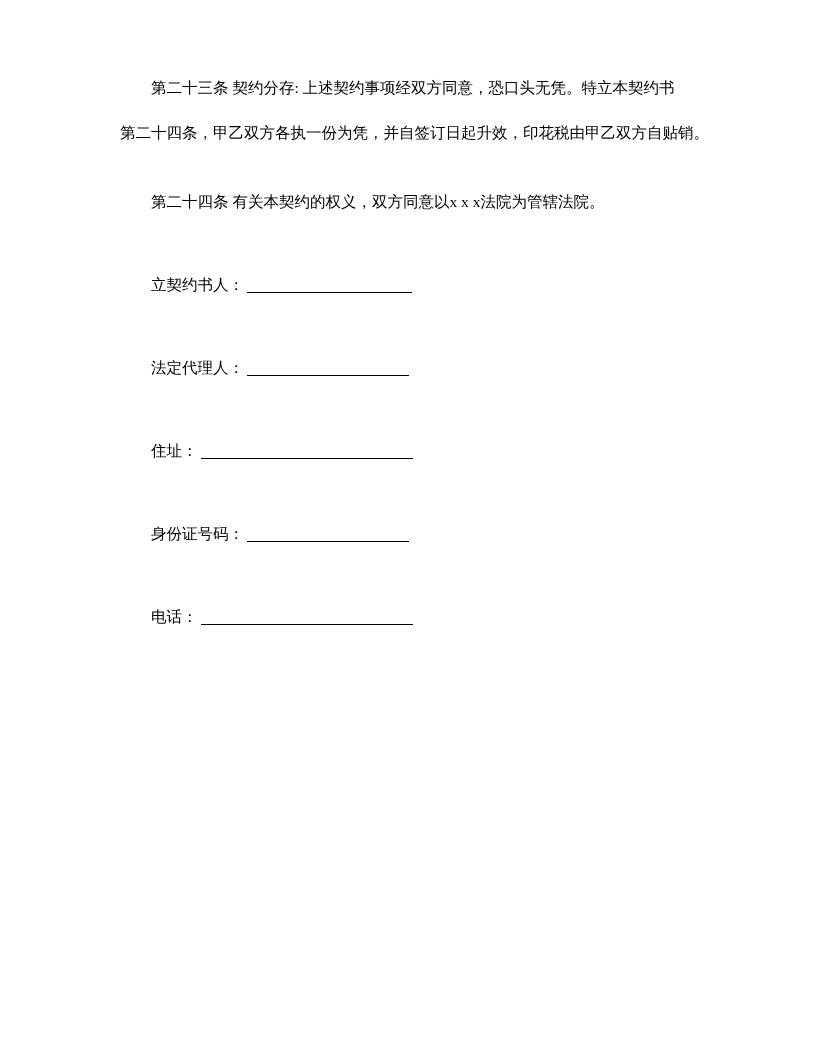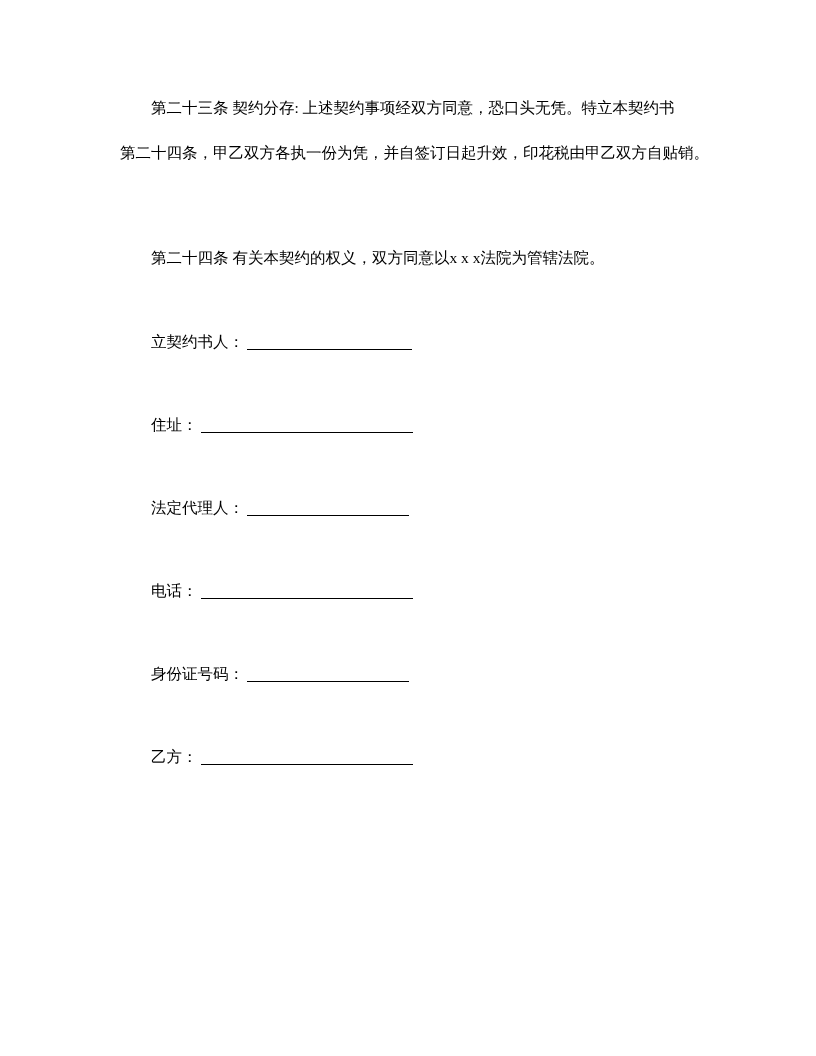--- a/index.html
+++ b/index.html
@@ -6,44 +6,45 @@
     margin: 0;
     padding: 0;
     background: #ffffff;
   }
   .page {
     position: relative;
     width: 816px;
     height: 1056px;
     background: #ffffff;
     box-sizing: border-box;
-    padding: 100px 120px 0 120px;
+    padding: 80px 120px 0 120px;
     font-family: "Liberation Serif", "DejaVu Serif", serif;
     font-size: 15.5px;
     line-height: 16px;
     color: #000000;
     overflow: hidden;
   }
   .line {
     margin: 0;
     white-space: nowrap;
   }
   .indent {
     padding-left: 31px;
   }
   .line-2 {
     margin-top: 29px;
   }
   .clause-24 {
-    margin-top: 89px;
+    margin-top: 53px;
   }
   .field {
     margin-top: 67px;
     padding-left: 31px;
     white-space: nowrap;
+    font-family: Liberation Mono, monospace;
   }
   .field-first {
     margin-top: 68px;
   }
   .blank {
     display: inline-block;
     margin-left: 3px;
     height: 14px;
     border-bottom: 1px solid #000000;
     vertical-align: -3px;
@@ -63,33 +64,30 @@
   <p class="line line-2">第二十四条，甲乙双方各执一份为凭，并自签订日起升效，印花税由甲乙双方自贴销。</p>
 
   <p class="line indent clause-24">第二十四条 有关本契约的权义，双方同意以x x x法院为管辖法院。</p>
 
   <div class="field field-first">
     <span>立契约书人：</span><span class="blank bw-a"></span>
   </div>
 
 
   <div class="field">
-    <span>住址：</span><span class="blank bw-d"></span>
-  </div>
-
-  <div class="field">
     <span>法定代理人：</span><span class="blank bw-c"></span>
   </div>
 
   <div class="field">
-    <span>电话：</span><span class="blank bw-d"></span>
+    <span>住址：</span><span class="blank bw-d"></span>
   </div>
 
   <div class="field">
     <span>身份证号码：</span><span class="blank bw-c"></span>
   </div>
 
   <div class="field">
-    <span>乙方：</span><span class="blank bw-d"></span>
+    <span>电话：</span><span class="blank bw-d"></span>
   </div>
+
 
 
 </div>
 
 </body></html>

